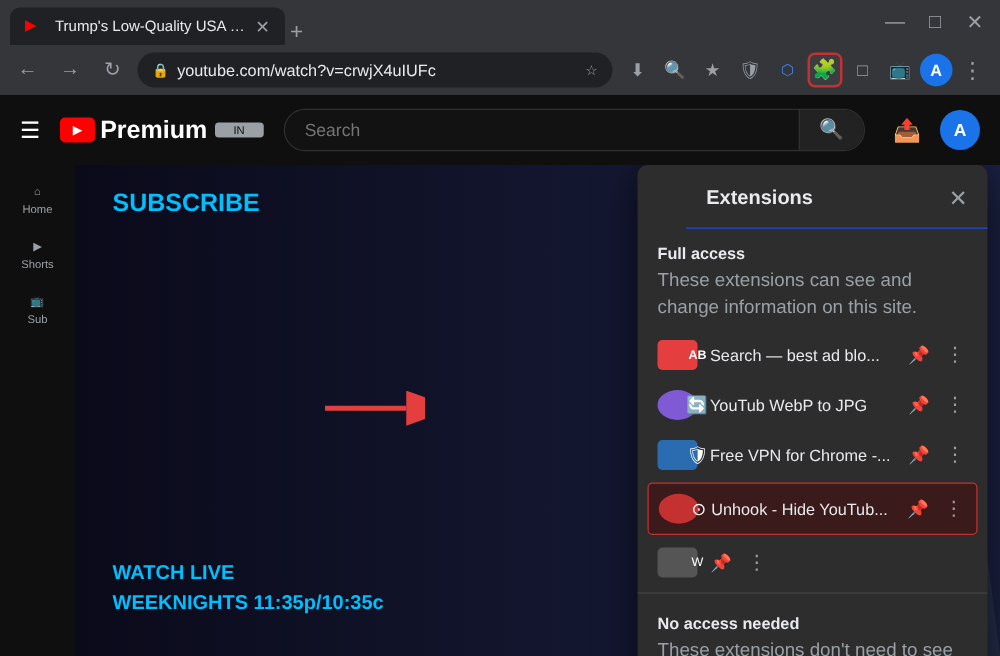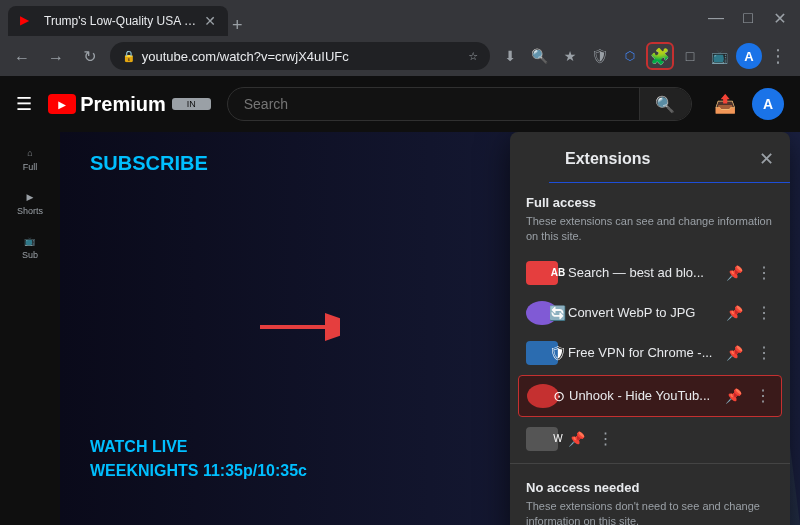--- a/index.html
+++ b/index.html
@@ -109,21 +109,21 @@
       z-index: 100; color: #e8eaed; font-size: 13px;
       max-height: 480px; overflow-y: auto;
     }
     .panel-header {
       display: flex; align-items: center; justify-content: space-between;
       padding: 16px 16px 12px; border-bottom: 1px solid #1d4ed8; margin-left: 39px;
     }
     .panel-title { font-size: 16px; font-weight: 600; color: #e8eaed; }
     .panel-close { background: none; border: none; color: #9aa0a6; font-size: 18px; cursor: pointer; }
     .panel-section-title { font-size: 13px; font-weight: 600; color: #e8eaed; padding: 12px 16px 4px; }
-    .panel-section-desc { font-size: 11px; color: #9aa0a6; padding: 0 16px 8px; line-height: 1.4; }
+    .panel-section-desc { font-size: 15px; color: #9aa0a6; padding: 0 16px 8px; line-height: 1.4; }
     .ext-item {
       display: flex; align-items: center; padding: 8px 16px; gap: 10px;
       cursor: pointer; position: relative;
     }
     .ext-item.highlighted { background: #3a1a1a; border: 1px solid #c53030; border-radius: 4px; margin: 2px 8px; padding: 8px 8px; }
     .ext-icon { width: 16px; height: 24px; border-radius: 4px; display: flex; align-items: center; justify-content: center; font-size: 14px; flex-shrink: 0; padding-left: 32px; }
     .ext-icon.adblock { background: #e53e3e; color: white; font-size: 10px; font-weight: bold; }
     .ext-icon.convert { background: #805ad5; color: white; }
     .ext-icon.vpn { background: #2b6cb0; color: white; font-size: 10px; }
     .ext-icon.unhook { background: #c53030; color: white; }
@@ -194,21 +194,21 @@
     <div class="yt-avatar">A</div>
   </div>
 </div>
 
 <div class="content-area">
   <div class="yt-bg">
 
     <div class="yt-sidebar">
       <div class="sidebar-icon">
         <span>⌂</span>
-          <span>Full</span>
+          <span>Home</span>
       </div>
       <div class="sidebar-icon">
         <span>▶</span>
           <span>Shorts</span>
       </div>
       <div class="sidebar-icon">
         <span>📺</span>
           <span>Sub</span>
       </div>
     </div>
@@ -216,21 +216,21 @@
     <div class="yt-main">
 
       <div style="position:absolute; inset:0; background: linear-gradient(to right, #0a0a1a, #1a2040); overflow:hidden;">
 
         <div style="position:absolute; right:0; top:0; width:250px; height:100%; background:linear-gradient(to bottom, #5a6a7a, #2a3a4a); clip-path:polygon(20% 0%, 80% 0%, 100% 100%, 0% 100%); opacity:0.5;"></div>
         <div style="position:absolute; right:40px; top:0; width:200px; height:100%; background: linear-gradient(to bottom, #4a5568 0%, #2d3748 40%, #1a202c 100%); clip-path: polygon(35% 0%, 65% 0%, 85% 100%, 15% 100%); opacity:0.6;"></div>
 
         <div style="position:absolute; left:30px; top:20px;">
           <div class="subscribe-text" style="color:#00bfff; font-size:20px; font-weight:bold;">SUBSCRIBE</div>
         </div>
-        <div style="position:absolute; left:30px; bottom:42px;">
+        <div style="position:absolute; left:30px; bottom:30px;">
           <div class="watch-live" style="color:#00bfff; font-size:16px; font-weight:bold; line-height:1.5;">WATCH LIVE<br>WEEKNIGHTS 11:35p/10:35c</div>
         </div>
 
         <div class="arrow-indicator" style="left:200px; top:50%; transform:translateY(-50%);">
           <svg width="80" height="30" viewBox="0 0 80 30">
             <defs>
               <marker id="arrowhead" markerWidth="10" markerHeight="7" refX="0" refY="3.5" orient="auto">
                 <polygon points="0 0, 10 3.5, 0 7" fill="#e53e3e"></polygon>
               </marker>
             </defs>
@@ -252,21 +252,21 @@
 
     <div class="ext-item">
       <div class="ext-icon adblock">AB</div>
       <span class="ext-name">Search — best ad blo...</span>
       <span class="ext-pin pinned">📌</span>
       <span class="ext-more">⋮</span>
     </div>
 
     <div class="ext-item">
       <div class="ext-icon convert" style="background:#805ad5; border-radius:50%;">🔄</div>
-      <span class="ext-name">Convert WebP to JPG</span>
+      <span class="ext-name">YouTub WebP to JPG</span>
       <span class="ext-pin pinned">📌</span>
       <span class="ext-more">⋮</span>
     </div>
 
     <div class="ext-item">
       <div class="ext-icon vpn" style="font-size:14px;">🛡</div>
       <span class="ext-name">Free VPN for Chrome -...</span>
       <span class="ext-pin pinned">📌</span>
       <span class="ext-more">⋮</span>
     </div>

